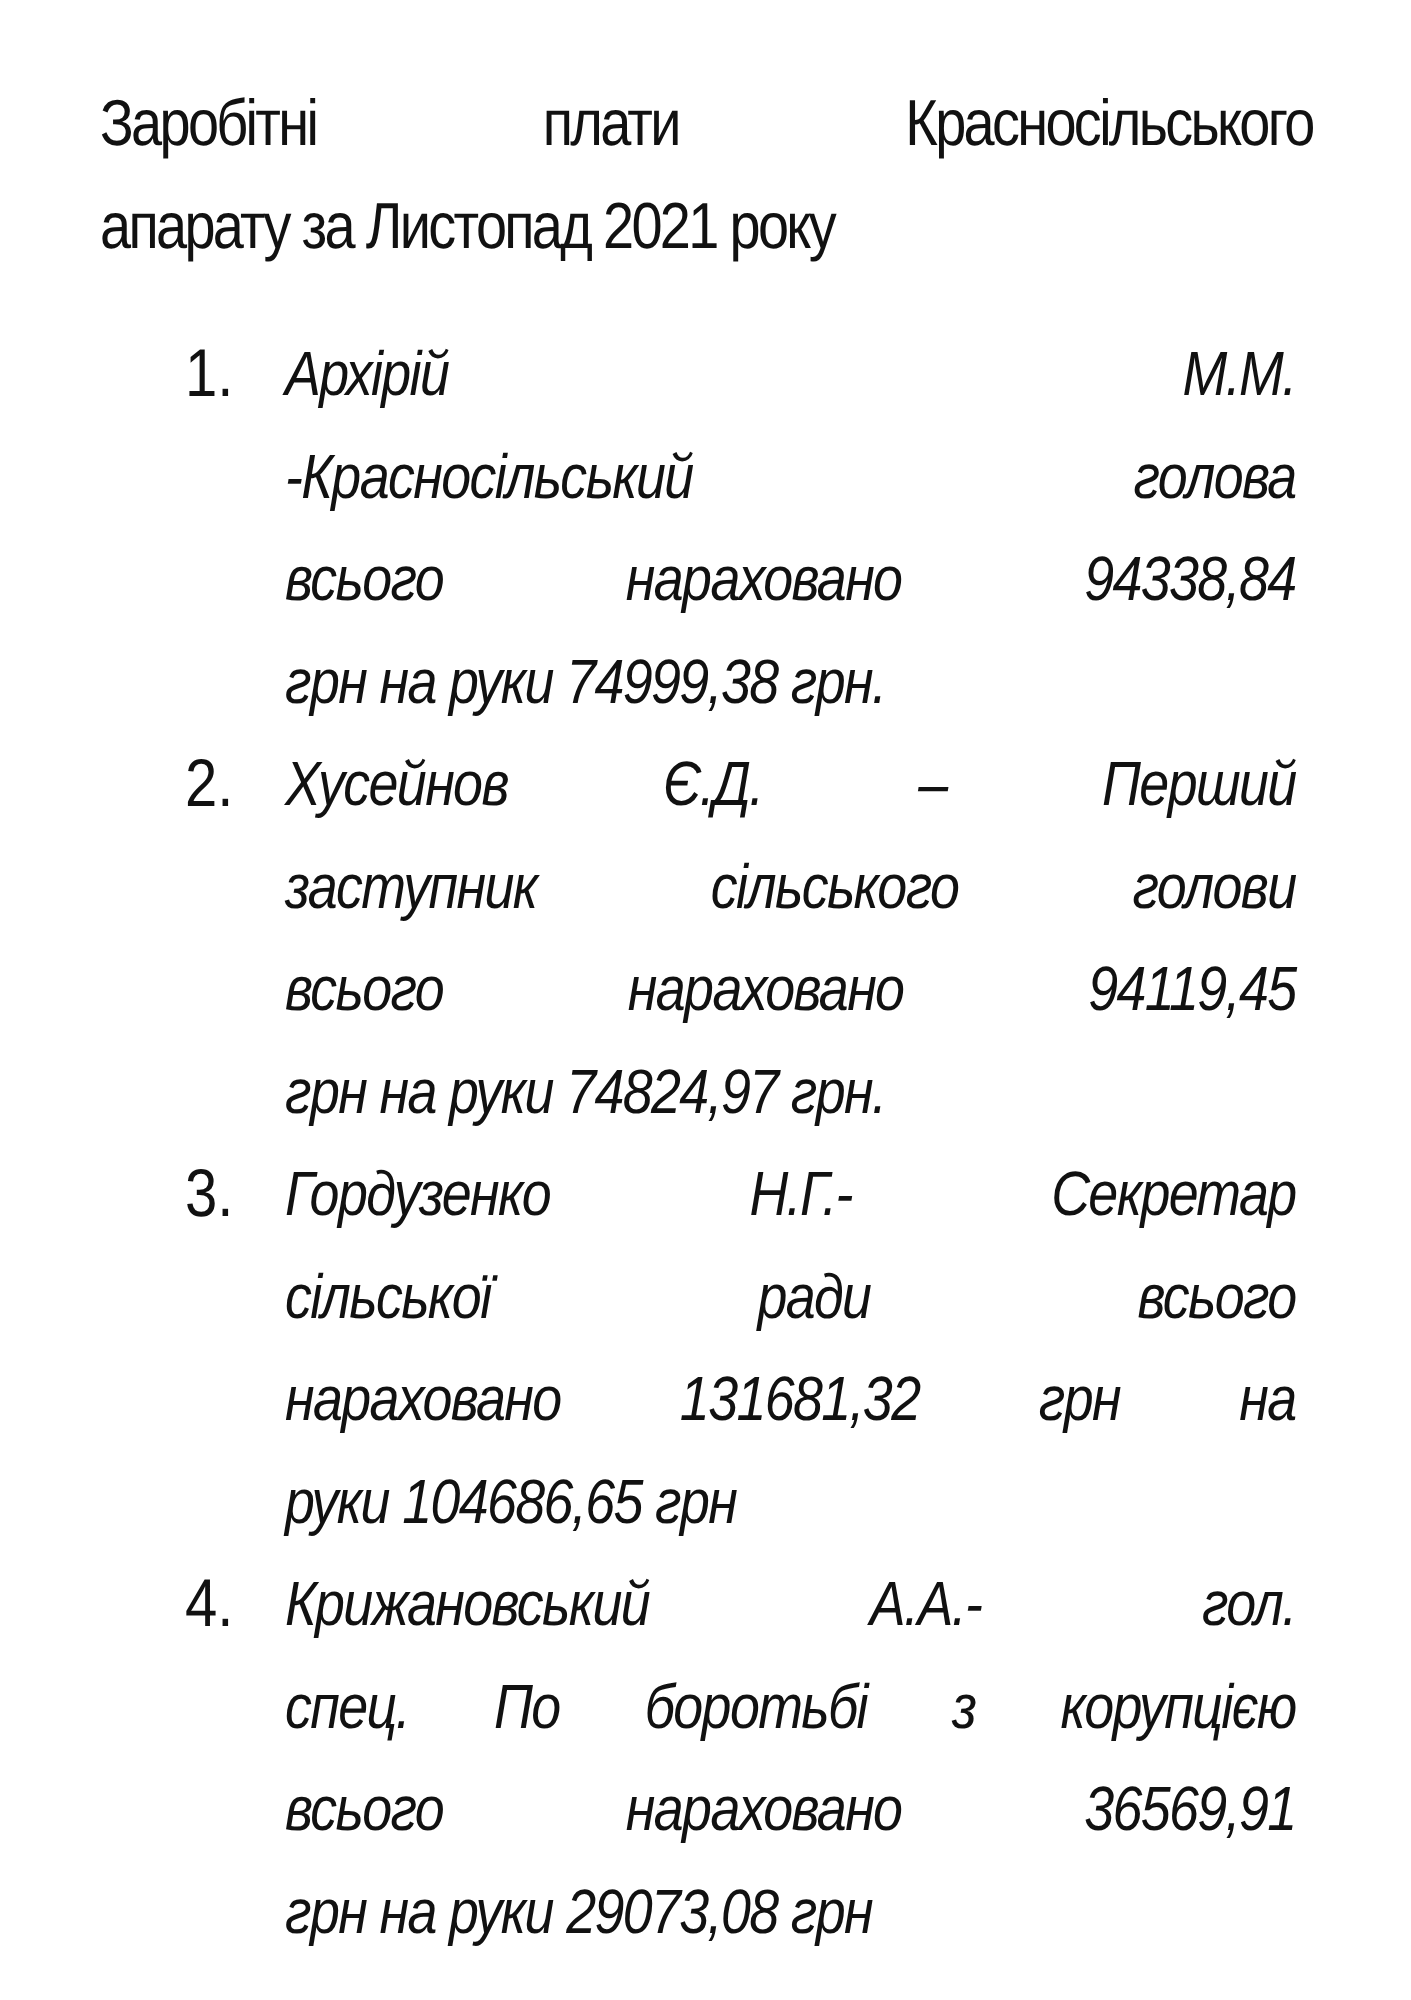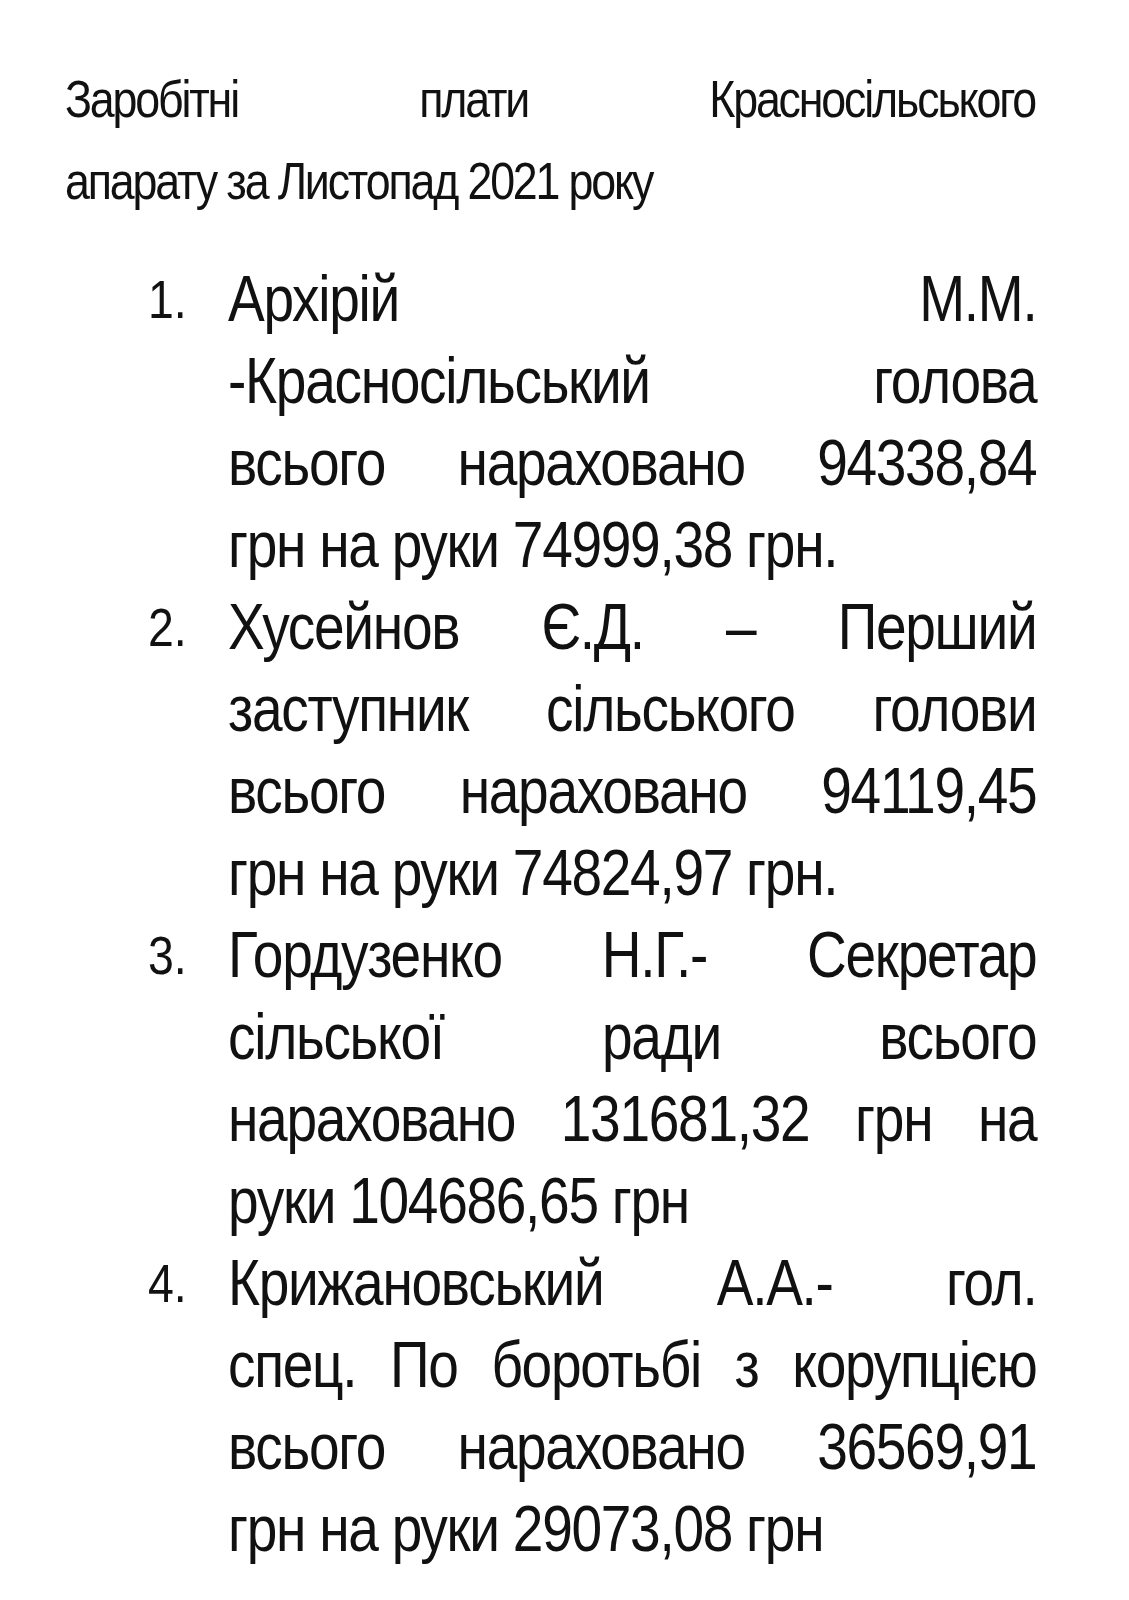--- a/index.html
+++ b/index.html
@@ -10,21 +10,21 @@
     body {
       width: 1129px;
       height: 1600px;
       overflow: hidden;
       position: relative;
       color: #111111;
       font-family: "Liberation Serif", "DejaVu Serif", serif;
     }
     .doc {
       position: absolute;
-      left: 65px;
+      left: 80px;
       top: 58px;
       width: 970px;
     }
     .title {
       font-family: "Liberation Sans", "DejaVu Sans", sans-serif;
       font-size: 52px;
       line-height: 82px;
       letter-spacing: -2.5px;
       transform: scaleX(0.86);
       transform-origin: left top;
@@ -60,23 +60,24 @@
       position: absolute;
       left: 0;
       top: 0;
       font-size: 54px;
       line-height: 82px;
       font-family: "Liberation Sans", "DejaVu Sans", sans-serif;
       transform: scaleX(0.86);
       transform-origin: left top;
     }
     .text {
-      font-size: 64px;
+      font-size: 50px;
       line-height: 82px;
       font-family: "Liberation Sans", "DejaVu Sans", sans-serif;
+      font-style: italic;
     }
     .text .ln {
       display: block;
       width: 940px;
       transform: scaleX(0.86);
       transform-origin: left top;
       white-space: nowrap;
       text-align: justify;
       text-align-last: justify;
       letter-spacing: -1.5px;

